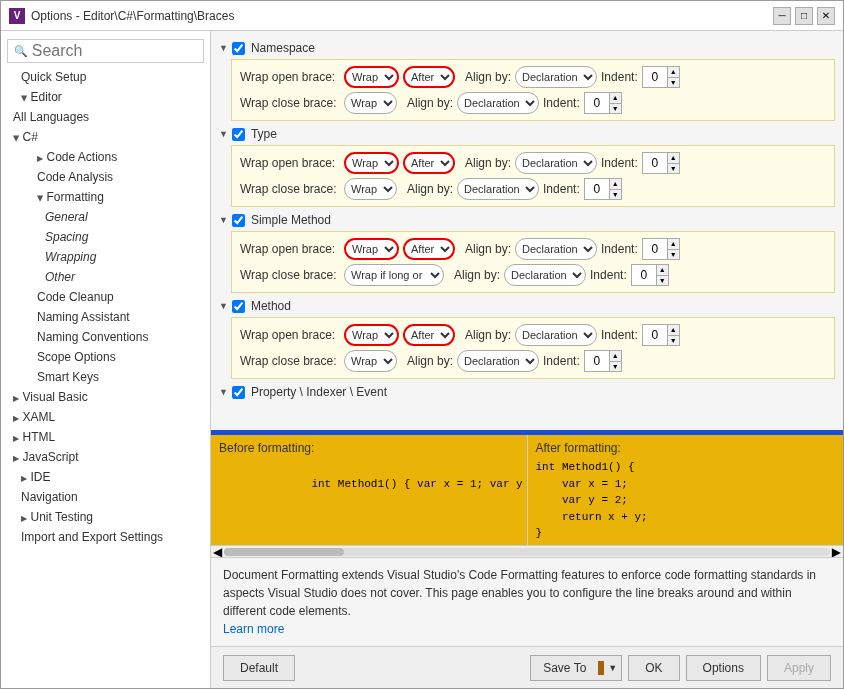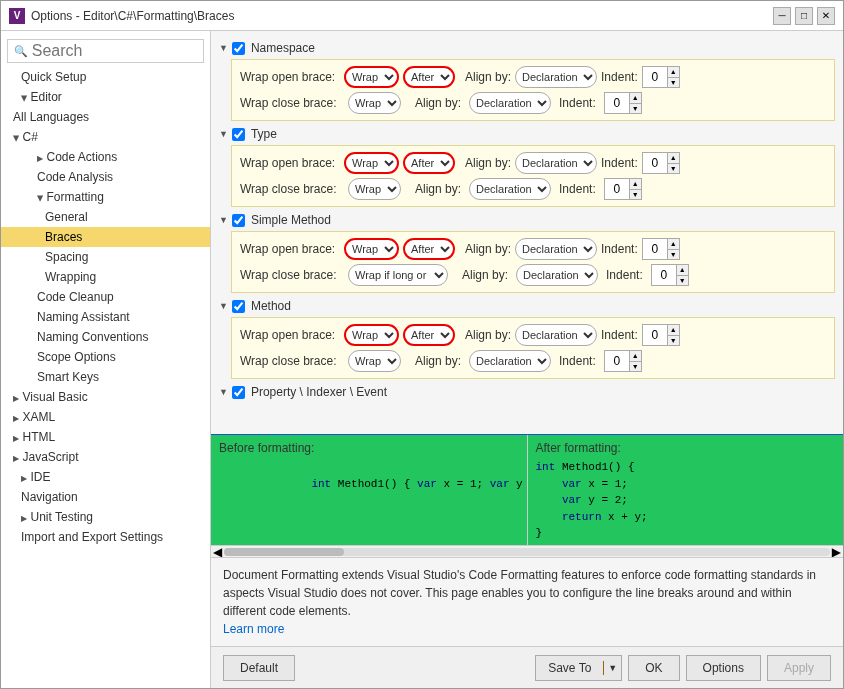--- a/index.html
+++ b/index.html
@@ -106,21 +106,21 @@
     .nav-item {
       padding: 3px 8px 3px 12px;
       cursor: pointer;
       color: #333;
       white-space: nowrap;
     }
     .nav-item.selected { background: #f5d76e; color: #000; }
     .nav-item.indent1 { padding-left: 20px; }
     .nav-item.indent2 { padding-left: 12px; }
     .nav-item.indent3 { padding-left: 36px; }
-    .nav-item.indent4 { padding-left: 44px; }
+    .nav-item.indent4 { padding-left: 44px; font-style: italic; }
     .nav-arrow { font-size: 8px; color: #555; }
     .nav-arrow.open { transform: rotate(90deg); display: inline-block; }
     
     .main-content {
       flex: 1;
       display: flex;
       flex-direction: column;
       overflow: hidden;
     }
     .settings-area {
@@ -154,21 +154,21 @@
       padding: 6px 8px;
       margin-left: 12px;
       margin-top: 2px;
     }
     .row {
       display: flex;
       align-items: center;
       margin-bottom: 4px;
       gap: 4px;
     }
-    .row:last-child { margin-bottom: 0; gap: 8px; }
+    .row:last-child { margin-bottom: 0; }
     .row-label {
       width: 100px;
       font-size: 12px;
       color: #333;
     }
     .row-select {
       height: 22px;
       font-size: 11px;
       border: 1px solid #aaa;
       background: #fff;
@@ -218,22 +218,22 @@
       justify-content: center;
       background: #f0f0f0;
       cursor: pointer;
       border: none;
       border-bottom: 1px solid #aaa;
       padding: 0 2px;
     }
     .spin-btn:last-child { border-bottom: none; }
     
     .preview-area {
-      border-top: 1px solid #1d4ed8;
-      background: #22c55e;
+      border-top: 5px solid #1d4ed8;
+      background: #eab308;
       padding: 0;
     }
     .preview-panels {
       display: flex;
       height: 110px;
     }
     .preview-panel {
       flex: 1;
       overflow: auto;
       padding: 6px 8px;
@@ -315,21 +315,21 @@
       align-items: center;
       height: 26px;
       border: 1px solid #aaa;
       background: #e8e8e8;
       font-size: 12px;
       cursor: pointer;
       color: #333;
     }
     .save-btn-main {
       padding: 0 12px;
-      border-right: 1px solid #a16207;
+      border-right: 6px solid #a16207;
     }
     .save-btn-arrow {
       padding: 0 4px;
       font-size: 9px;
     }
     select {
       appearance: auto;
       border-radius: 11px;
     }
   </style>
@@ -381,28 +381,28 @@
       <div class="nav-item indent3">
         <span>Code Analysis</span>
       </div>
       <div class="nav-item indent3">
         <span class="nav-arrow open">▶</span>
         <span>Formatting</span>
       </div>
       <div class="nav-item indent4">
         <span>General</span>
       </div>
-      <div class="nav-item indent4 selected">
-        <span>Braces</span>
-      </div>
       <div class="nav-item indent4">
         <span>Spacing</span>
       </div>
       <div class="nav-item indent4">
         <span>Wrapping</span>
+      </div>
+      <div class="nav-item indent4">
+        <span>Other</span>
       </div>
       <div class="nav-item indent3">
         <span>Code Cleanup</span>
       </div>
       <div class="nav-item indent3">
         <span>Naming Assistant</span>
       </div>
       <div class="nav-item indent3">
         <span>Naming Conventions</span>
       </div>

